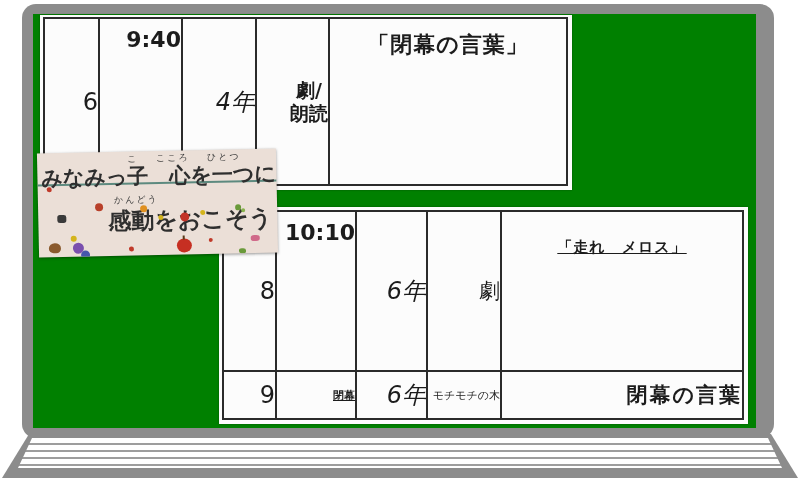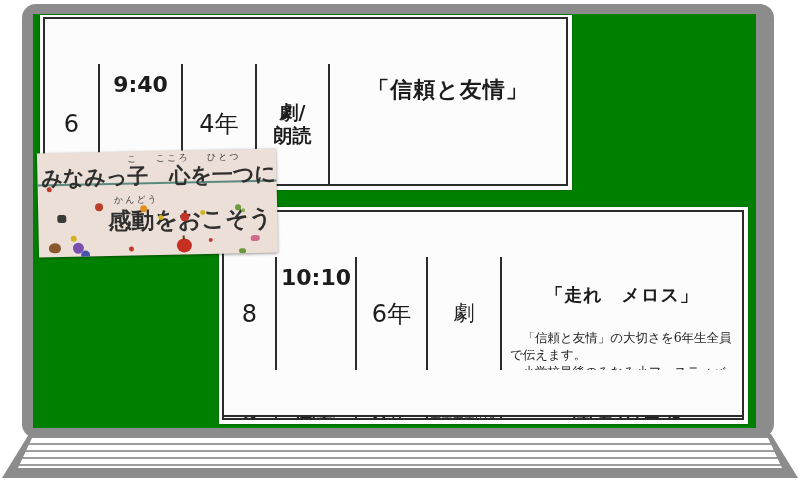--- a/index.html
+++ b/index.html
@@ -25,38 +25,38 @@
 
   .t1 { position:absolute; left:3px; top:2px; right:4px; bottom:4px;
         border:2px solid #2b2b2b; display:grid;
         grid-template-columns:55px 83px 74px 73px 1fr; }
   .t2 { position:absolute; left:3px; top:3px; right:4px; bottom:4px;
         border:2px solid #2b2b2b; display:grid;
         grid-template-columns:53px 80px 71px 74px 1fr;
         grid-template-rows:158px 1fr; }
 
   .cell { border-right:2px solid #2b2b2b; position:relative; overflow:hidden;
-          display:flex; align-items:center; justify-content:center; color:#1c1c1c;margin-top:45px; }
+          display:flex; align-items:center; justify-content:flex-end; color:#1c1c1c; }
   .cell:nth-child(5n) { border-right:none; }
   .r2 { border-top:2px solid #2b2b2b; }
 
   .num  { font-size:24px; }
   .time { align-items:flex-start; padding-top:8px; font-size:22px; font-weight:bold; }
-  .grade { font-size:24px; }
+  .grade { font-size:24px;font-style:italic; }
   .cat  { font-size:19px; font-weight:bold; white-space:pre-line; text-align:center; line-height:23px; }
   .detail { display:block; }
   .detail .title { text-align:center; margin-top:11px; font-weight:bold; font-size:22px; letter-spacing:1px; }
   .detail .desc { margin:20px 4px 0 8px; font-family:"DejaVu Serif", serif;
                   font-size:14px; line-height:19.5px; white-space:pre-line; color:#222; }
-  .t2 .detail .title { margin-top:26px; font-size:18px; }
+  .t2 .detail .title { margin-top:26px; font-size:15px;text-decoration:underline; }
   .t2 .detail .desc { margin:22px 6px 0 8px; font-size:12.5px; line-height:17px; }
   .t2 .num, .t2 .grade { font-size:24px; }
   .t2 .cat-drama { font-size:21px; font-weight:normal; }
   .num9 { font-size:20px; }
-  .closing { font-size:20px; font-weight:bold; }
+  .closing { font-size:11px; font-weight:bold;text-decoration:underline; }
   .grade9 { font-size:21px; }
   .ending { font-size:11px; font-weight:normal; }
   .closing-words { font-size:21px; font-weight:bold; letter-spacing:2px;padding-left:16px; }
 
   
   .banner { position:absolute; left:38px; top:151px; width:239px; height:104px;
             background:#ebdfd7; transform:rotate(-1.2deg); box-shadow:0 1px 3px rgba(0,0,0,.4);
             overflow:hidden; color:#2e2e2e; }
   .guide-line { position:absolute; left:0; right:0; top:31px; height:2px; background:#2e6e62; opacity:.75; }
   .bn-line1 { position:absolute; left:4px; top:11px; font-size:21px; font-weight:bold; white-space:nowrap; }
@@ -106,45 +106,41 @@
         <span>9:40</span>
       </div>
       <div class="cell grade">
         <span>4年</span>
       </div>
       <div class="cell cat">
         <span>劇/
 朗読</span>
       </div>
       <div class="cell detail">
-        <div class="title">「信頼と友情」</div>
+        <div class="title">「閉幕の言葉」</div>
       </div>
     </div>
   </div>
 
   <div class="paper paper-bottom">
     <div class="t2">
       <div class="cell num">
         <span>8</span>
       </div>
       <div class="cell time">
         <span>10:10</span>
       </div>
       <div class="cell grade">
         <span>6年</span>
       </div>
       <div class="cell cat cat-drama">
         <span>劇</span>
       </div>
       <div class="cell detail">
         <div class="title">「走れ　メロス」</div>
-        <div class="desc">　「信頼と友情」の大切さを6年生全員
-で伝えます。
-　小学校最後のみなみ小フェスティバ
-ル、心を一つにしておとどけします。</div>
       </div>
 
       <div class="cell num num9 r2">
         <span>9</span>
       </div>
       <div class="cell r2 closing">
         <span>閉幕</span>
       </div>
       <div class="cell grade grade9 r2">
         <span>6年</span>

